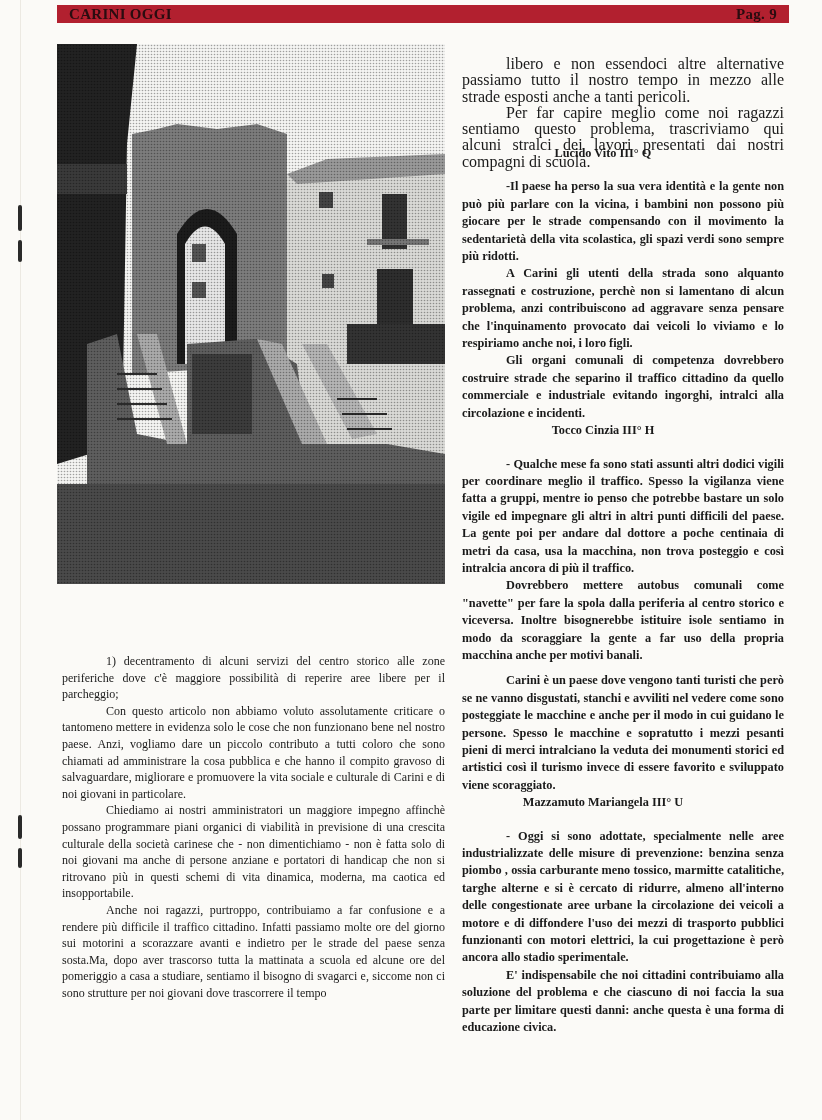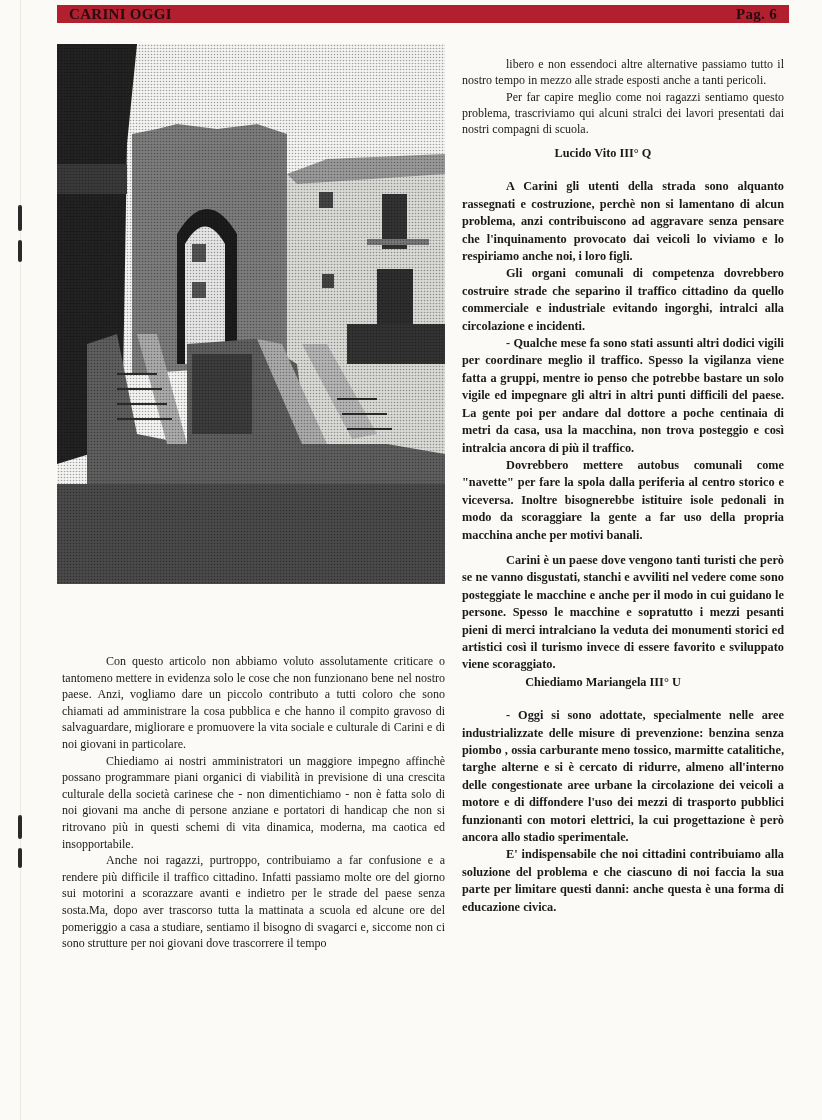--- a/index.html
+++ b/index.html
@@ -31,40 +31,40 @@
     background: #bdbdbd; overflow: hidden;
   }
   .photo svg { width: 100%; height: 100%; display: block; }
   .col {
     position: absolute; font-size: 12.2px; line-height: 17.2px;
     text-align: justify;
   }
   .col p { margin: 0; }
   .col .ind { text-indent: 44px; }
   .col-left { left: 62px; top: 653px; width: 383px; font-size: 12px; line-height: 16.6px; }
-  .col-right-top { left: 462px; top: 56px; width: 322px; font-size: 12px; line-height: 16.3px; }
+  .col-right-top { left: 462px; top: 56px; width: 322px; font-size: 16px; line-height: 16.3px; }
   .col-right {
     left: 462px; top: 145px; width: 322px;
     font-family: "Liberation Serif", serif; font-weight: bold; font-size: 12.3px; line-height: 17.4px;
   }
   .sig { text-align: center; padding-right: 40px; margin-bottom: 16px !important; }
   .gap { height: 14px; }
 </style>
 </head>
 <body>
 
 <div class="gutter-line"></div>
 <div class="staple" style="top:205px;height:26px;"></div>
 <div class="staple" style="top:240px;height:22px;"></div>
 <div class="staple" style="top:815px;height:24px;"></div>
 <div class="staple" style="top:848px;height:20px;"></div>
 
 <div class="header-bar">
   <span>CARINI OGGI</span>
-  <span>Pag. 6</span>
+  <span>Pag. 9</span>
 </div>
 
 <div class="photo">
   <svg viewBox="0 0 388 540" preserveAspectRatio="none">
     <defs>
       <pattern id="dots" width="3" height="3" patternUnits="userSpaceOnUse">
         <circle cx="1.5" cy="1.5" r="0.8" fill="#000" opacity="0.35"></circle>
       </pattern>
     </defs>
     <rect x="0" y="0" width="388" height="540" fill="#f4f4f2"></rect>
@@ -102,43 +102,46 @@
         <line x1="285" y1="370" x2="330" y2="370"></line>
       <line x1="290" y1="385" x2="335" y2="385"></line>
     </g>
 
     <rect x="0" y="440" width="388" height="100" fill="#4a4a4a"></rect>
     <rect x="0" y="0" width="388" height="540" fill="url(#dots)"></rect>
   </svg>
 </div>
 
 <div class="col col-left">
+  <p class="ind">1) decentramento di alcuni servizi del centro storico alle zone periferiche dove c'è maggiore possibilità di reperire aree libere per il parcheggio;</p>
   <p class="ind">Con questo articolo non abbiamo voluto assolutamente criticare o tantomeno  mettere in evidenza solo le cose che non funzionano bene nel nostro paese. Anzi, vogliamo dare un piccolo contributo a tutti coloro che sono chiamati ad amministrare la cosa pubblica e che hanno il compito gravoso di salvaguardare, migliorare e promuovere la vita sociale e culturale di Carini e di noi giovani in particolare.</p>
   <p class="ind">Chiediamo ai nostri amministratori un maggiore impegno affinchè possano programmare piani organici di viabilità in previsione di una crescita culturale della società carinese che  - non dimentichiamo - non è fatta solo di noi giovani ma anche di persone anziane e portatori di handicap che non si ritrovano più in questi schemi di vita dinamica, moderna, ma caotica ed insopportabile.</p>
   <p class="ind">Anche noi ragazzi, purtroppo, contribuiamo a far confusione e a rendere più difficile il traffico cittadino. Infatti passiamo molte ore del giorno sui motorini a scorazzare avanti e indietro per le strade  del paese senza sosta.Ma, dopo aver trascorso tutta la mattinata a scuola ed alcune ore del pomeriggio a casa a studiare, sentiamo il bisogno di svagarci e, siccome non ci sono strutture per noi giovani dove trascorrere il tempo</p>
 </div>
 
 <div class="col col-right-top">
   <p class="ind">libero e non essendoci altre alternative passiamo tutto il nostro tempo in mezzo alle strade esposti anche a tanti pericoli.</p>
   <p class="ind">Per far capire meglio come noi ragazzi sentiamo questo problema, trascriviamo qui alcuni stralci dei lavori presentati dai nostri compagni di scuola.</p>
 </div>
 
 <div class="col col-right">
   <div>
     <p class="sig">Lucido Vito   III° Q</p>
   </div>
   <div>
+    <p class="ind">-Il paese ha perso la sua vera identità e la gente non può più parlare con la vicina, i bambini non possono più giocare per le strade compensando con il movimento la sedentarietà della vita scolastica, gli spazi verdi sono sempre più ridotti.</p>
     <p class="ind">A Carini gli utenti della strada sono alquanto rassegnati e costruzione, perchè non si lamentano di alcun problema, anzi contribuiscono ad aggravare senza pensare che l'inquinamento provocato dai veicoli lo viviamo e lo respiriamo anche noi, i loro figli.</p>
     <p class="ind">Gli organi comunali di competenza dovrebbero costruire strade che separino il traffico cittadino da quello commerciale e industriale evitando ingorghi, intralci alla circolazione e incidenti.</p>
+    <p class="sig">Tocco Cinzia   III° H</p>
   </div>
   <div>
     <p class="ind">- Qualche mese fa sono stati assunti altri dodici vigili per coordinare meglio il traffico. Spesso la vigilanza viene fatta a gruppi, mentre io penso che potrebbe bastare un solo vigile ed impegnare  gli altri  in altri punti difficili del paese. La gente poi  per  andare dal dottore a poche centinaia di metri da casa, usa la macchina, non trova posteggio e così intralcia ancora di più il traffico.</p>
-    <p class="ind">Dovrebbero mettere autobus comunali come "navette" per fare la spola dalla periferia al centro storico e  viceversa. Inoltre bisognerebbe istituire isole pedonali in modo da scoraggiare la gente a far uso della propria macchina anche per motivi banali.</p>
+    <p class="ind">Dovrebbero mettere autobus comunali come "navette" per fare la spola dalla periferia al centro storico e  viceversa. Inoltre bisognerebbe istituire isole sentiamo in modo da scoraggiare la gente a far uso della propria macchina anche per motivi banali.</p>
     <div class="gap" style="height:8px"></div>
     <p class="ind">Carini è un paese dove vengono tanti turisti che però se ne vanno disgustati, stanchi e avviliti nel vedere come sono posteggiate le macchine e anche per il modo in cui guidano le persone.  Spesso le macchine e sopratutto i mezzi pesanti pieni di merci intralciano la veduta dei monumenti storici ed artistici così il turismo  invece  di  essere favorito  e sviluppato viene scoraggiato.</p>
-    <p class="sig">Chiediamo Mariangela III° U</p>
+    <p class="sig">Mazzamuto Mariangela III° U</p>
   </div>
   <div>
     <p class="ind">- Oggi si sono adottate, specialmente nelle aree industrializzate delle misure di prevenzione: benzina senza piombo , ossia carburante meno tossico, marmitte catalitiche, targhe alterne e si è cercato di ridurre, almeno all'interno delle congestionate aree urbane la circolazione dei veicoli a motore e di diffondere l'uso dei mezzi di trasporto pubblici funzionanti con motori elettrici, la cui progettazione è però ancora allo stadio sperimentale.</p>
     <p class="ind">E' indispensabile che noi cittadini contribuiamo alla soluzione del problema e che ciascuno di noi faccia la sua parte per limitare questi danni: anche questa è una forma di educazione civica.</p>
 
   </div>
 </div>
 
 </body></html>

